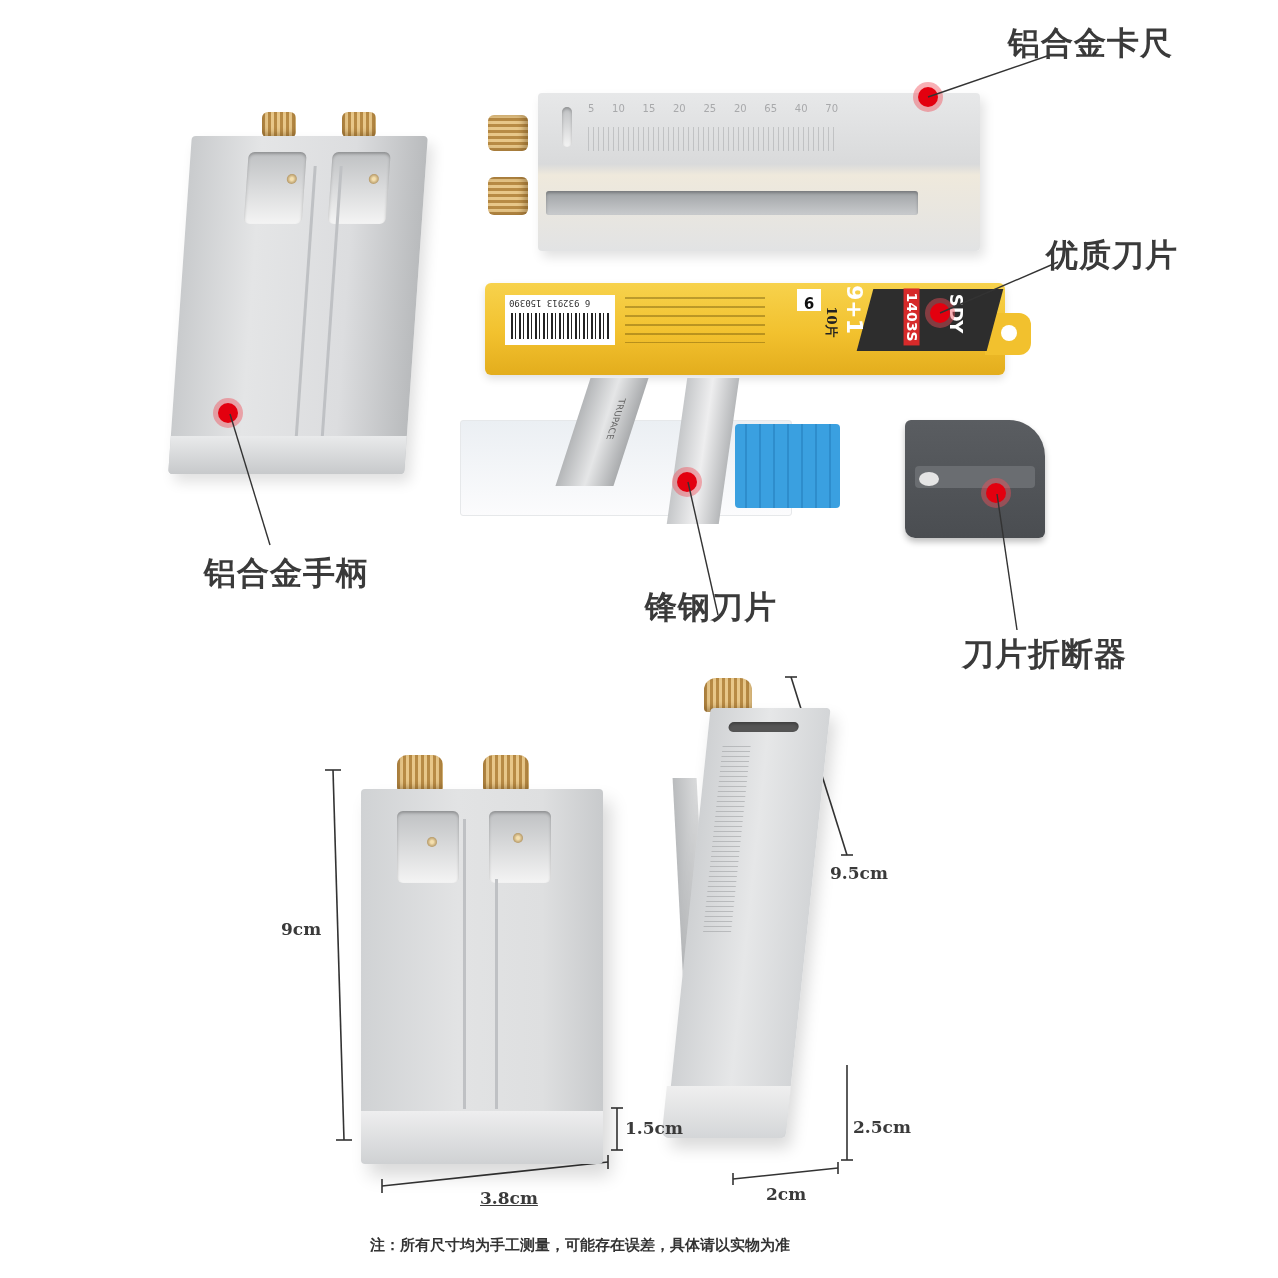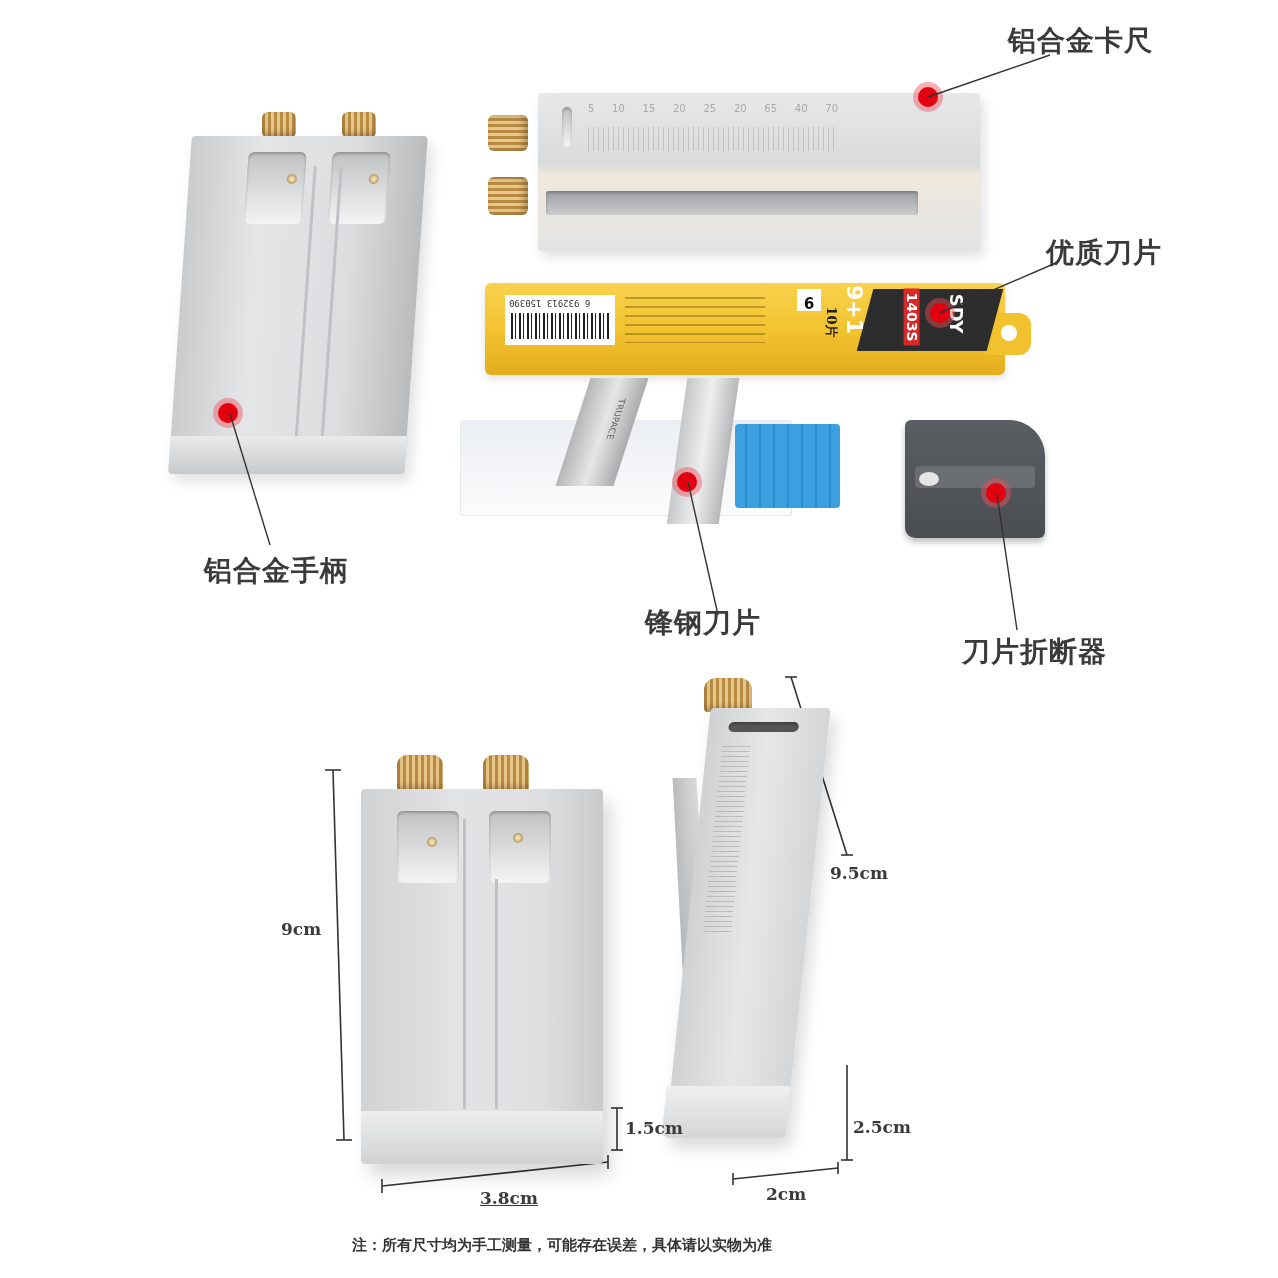--- a/index.html
+++ b/index.html
@@ -1,19 +1,19 @@
 <!DOCTYPE html>
 <html><head>
 <meta charset="utf-8">
 <style>
   html, body { margin:0; padding:0; background:#ffffff; }
   body { width:1278px; height:1278px; position:relative; overflow:hidden;
          font-family:"DejaVu Serif","Liberation Serif",serif; color:#333; }
   .abs { position:absolute; }
-  .label { position:absolute; font-weight:bold; font-size:28px; color:#3a3a3a; letter-spacing:1px; white-space:nowrap; }
+  .label { position:absolute; font-weight:bold; font-size:32px; color:#3a3a3a; letter-spacing:1px; white-space:nowrap; }
   .dim { position:absolute; font-weight:bold; font-size:17px; color:#3a3a3a; white-space:nowrap; font-family:"DejaVu Serif","Liberation Serif",serif; }
   .note { position:absolute; font-weight:bold; font-size:15px; color:#333; white-space:nowrap; }
   .dot { position:absolute; width:20px; height:20px; border-radius:50%; background:#e3000f;
          box-shadow:0 0 0 5px rgba(240,80,90,0.45); }
   svg.lines { position:absolute; left:0; top:0; width:1278px; height:1278px; pointer-events:none; }
   .alu { background:linear-gradient(90deg,#c9cbcd 0%,#e4e5e6 30%,#dcdddf 70%,#b9bbbd 100%); border-radius:4px; }
   .brass { position:absolute; border-radius:6px;
            background:repeating-linear-gradient(90deg,#b88b45 0 3px,#e8c789 3px 6px); box-shadow:inset 0 -4px 6px rgba(90,60,20,.4); }
   .brass-h { position:absolute; border-radius:6px;
            background:repeating-linear-gradient(0deg,#b88b45 0 3px,#e8c789 3px 6px); box-shadow:inset -4px 0 6px rgba(90,60,20,.4); }
@@ -131,21 +131,21 @@
 
     <line x1="733" y1="1179" x2="838" y2="1168"></line>
     <line x1="733" y1="1173" x2="733" y2="1185"></line>
       <line x1="838" y1="1162" x2="838" y2="1174"></line>
   </g>
 </svg>
 
 <div class="label" style="left:1008px;top:22px;">铝合金卡尺</div>
 <div class="label" style="left:1046px;top:234px;">优质刀片</div>
 <div class="label" style="left:204px;top:544px;margin-top:8px;">铝合金手柄</div>
-<div class="label" style="left:645px;top:604px;">锋钢刀片</div>
+<div class="label" style="left:645px;top:586px;">锋钢刀片</div>
 <div class="label" style="left:962px;top:633px;">刀片折断器</div>
 
 <div class="abs" style="left:355px;top:755px;width:260px;height:420px;">
   <div class="brass" style="left:42px;top:0;width:46px;height:36px;border-radius:10px 10px 4px 4px;"></div>
   <div class="brass" style="left:128px;top:0;width:46px;height:36px;border-radius:10px 10px 4px 4px;"></div>
   <div class="alu abs" style="left:6px;top:34px;width:242px;height:375px;background:linear-gradient(90deg,#d0d2d4 0%,#e2e3e4 40%,#dedfe0 75%,#c8cacc 100%);box-shadow:8px 12px 18px rgba(0,0,0,.15);">
     <div class="slot" style="left:36px;top:22px;width:62px;height:72px;"></div>
     <div class="slot" style="left:128px;top:22px;width:62px;height:72px;"></div>
     <div class="pin" style="left:66px;top:48px;"></div>
     <div class="pin" style="left:152px;top:44px;"></div>
@@ -165,13 +165,13 @@
   </div>
 </div>
 
 <div class="dim" style="left:281px;top:919px;">9cm</div>
 <div class="dim" style="left:480px;top:1188px;text-decoration:underline;">3.8cm</div>
 <div class="dim" style="left:625px;top:1118px;">1.5cm</div>
 <div class="dim" style="left:830px;top:863px;">9.5cm</div>
 <div class="dim" style="left:853px;top:1102px;margin-top:15px;">2.5cm</div>
 <div class="dim" style="left:766px;top:1184px;">2cm</div>
 
-<div class="note" style="left:352px;top:1236px;">注：所有尺寸均为手工测量，可能存在误差，具体请以实物为准</div>
+<div class="note" style="left:370px;top:1236px;">注：所有尺寸均为手工测量，可能存在误差，具体请以实物为准</div>
 
 </body></html>

